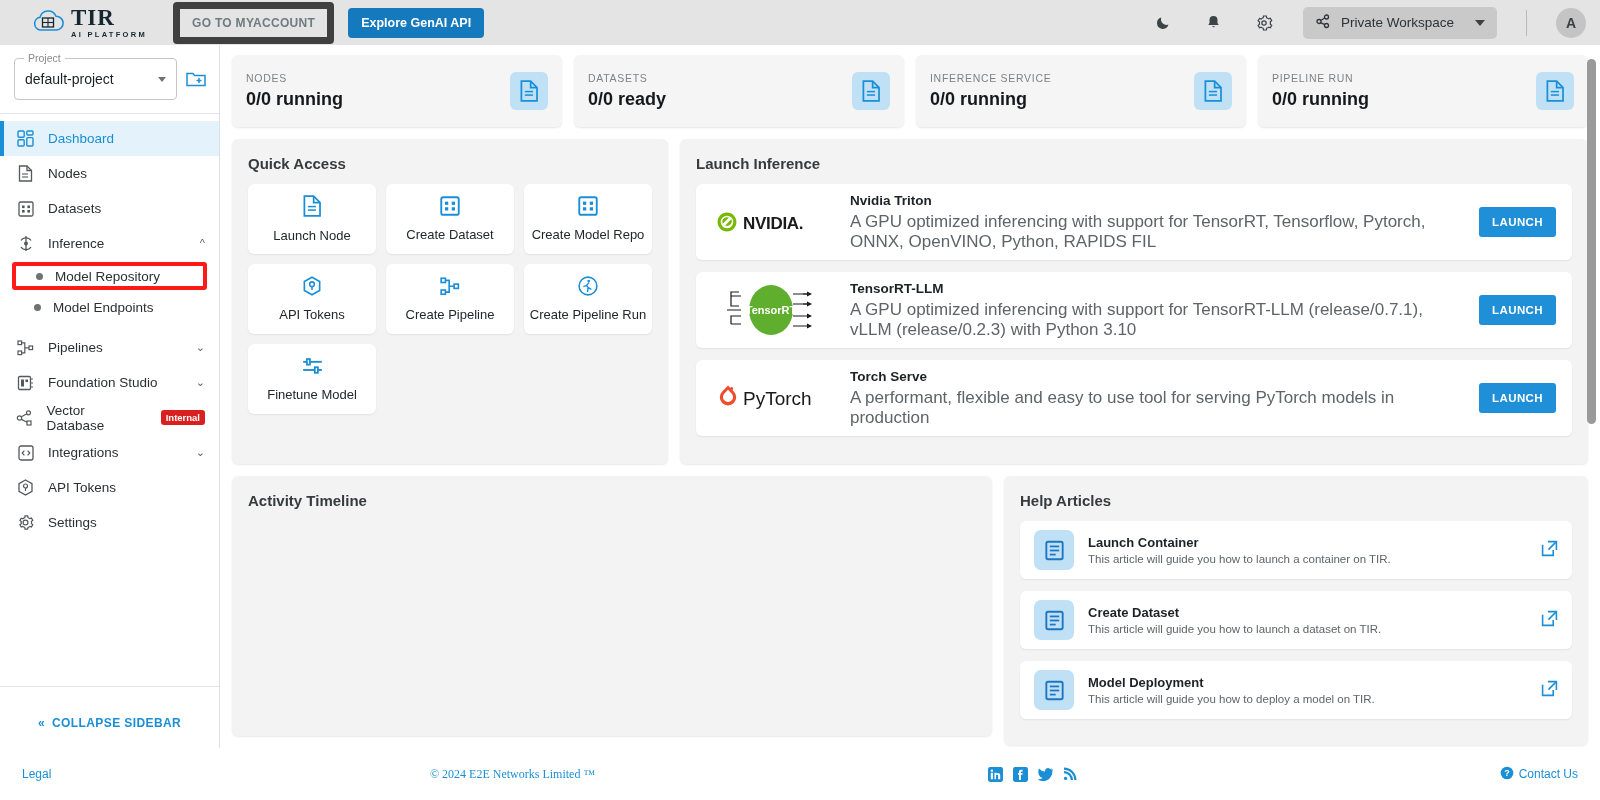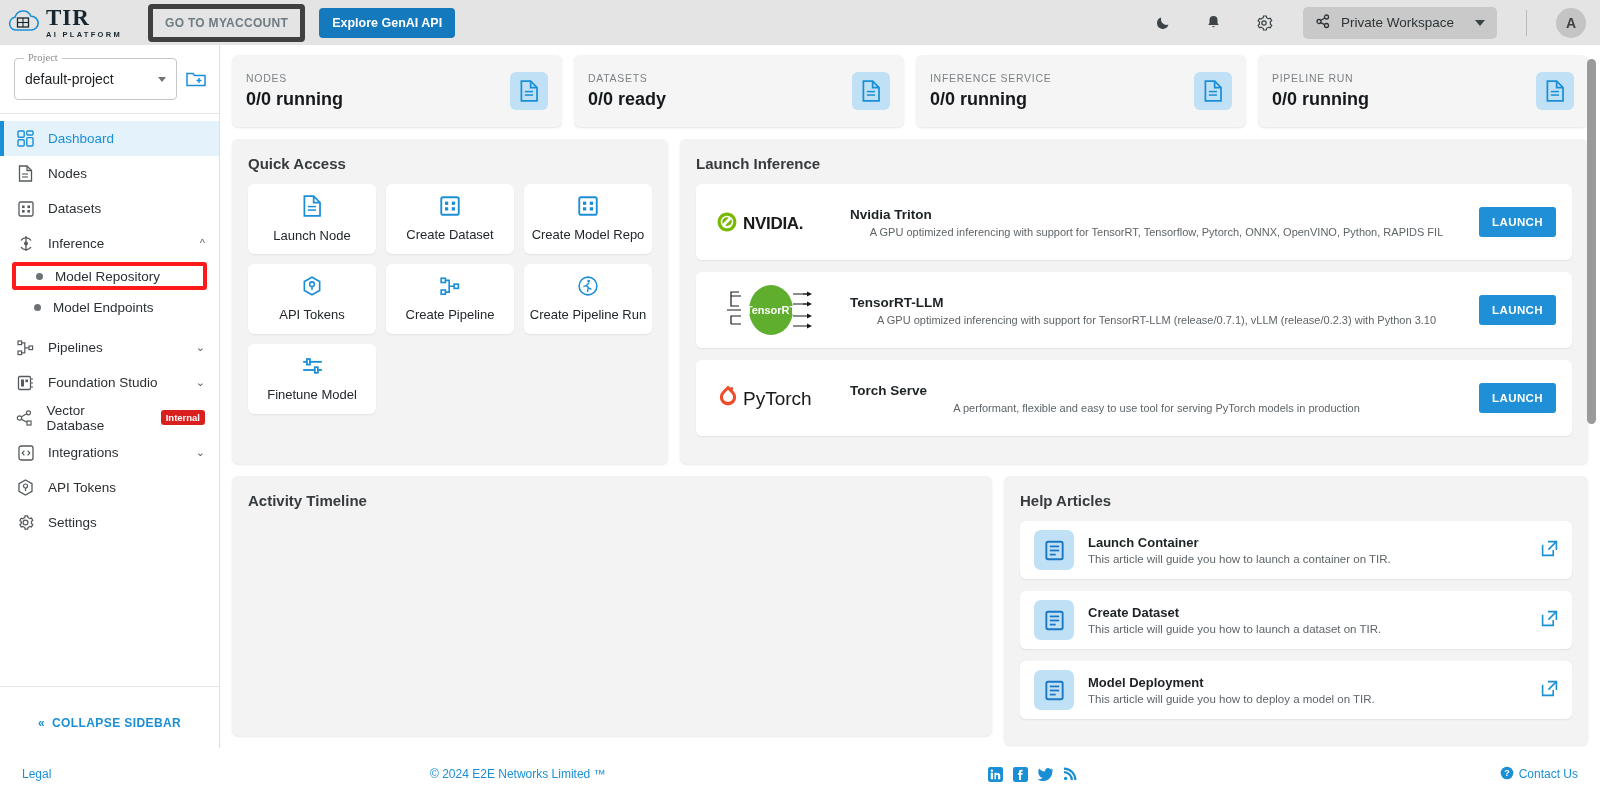--- a/index.html
+++ b/index.html
@@ -9,31 +9,31 @@
     background: #e9e9e9;
     overflow: hidden;
   }
   .app { width: 1600px; height: 800px; display: flex; flex-direction: column; position: relative; }
 
   
   .header {
     height: 45px; min-height: 45px;
     background: #e4e4e4;
     display: flex; align-items: center;
-    padding: 0 14px 0 6px;
+    padding: 0 14px 0 31px;
     position: relative; z-index: 5;
   }
   .logo-wrap { display: flex; align-items: flex-start; gap: 6px; }
   .logo-cloud { position: relative; width: 34px; height: 28px; margin-top: 1px; }
   .logo-text { display: flex; flex-direction: column; line-height: 1; }
   .logo-tir { font-family: "Liberation Serif", serif; font-size: 23px; font-weight: 700; color: #16272f; letter-spacing: 1px; }
   .logo-sub { font-size: 7.5px; font-weight: 700; color: #16272f; letter-spacing: 2.3px; margin-top: 2px; }
   .btn-outline {
     margin-left: 26px;
-    border: 5px solid #404040; border-radius: 4px;
+    border: 7px solid #404040; border-radius: 4px;
     background: transparent; color: #6f7b82;
     font-size: 12px; font-weight: 600; letter-spacing: .3px;
     padding: 7px 12px; cursor: pointer;
     font-family: "Liberation Sans", sans-serif;
   }
   .btn-primary {
     margin-left: 14px;
     border: none; border-radius: 4px;
     background: #1579bd; color: #fff;
     font-size: 12.5px; font-weight: 700;
@@ -74,21 +74,21 @@
   .proj-area { padding: 13px 12px 13px 14px; display: flex; align-items: center; gap: 8px; }
   .proj-box {
     position: relative; flex: 1;
     border: 1px solid #c6c6c6; border-radius: 4px;
     height: 42px; display: flex; align-items: center; padding: 0 10px;
     cursor: pointer;
   }
   .proj-label {
     position: absolute; top: -7px; left: 9px;
     background: #fff; padding: 0 4px;
-    font-size: 10.5px; color: #8a8a8a; font-family: Liberation Serif, serif;
+    font-size: 10.5px; color: #8a8a8a;
   }
   .proj-value { font-size: 14px; color: #1d2124; }
   .proj-caret { margin-left: auto; border-left: 4.5px solid transparent; border-right: 4.5px solid transparent; border-top: 5.5px solid #6f7377; }
   .proj-add { cursor: pointer; display: flex; align-items: center; }
   .nav-sep { height: 1px; background: #e5e5e5; }
   .nav { flex: 1; padding-top: 7px; overflow: hidden; }
   .nav-item {
     display: flex; align-items: center; gap: 13px;
     height: 35px; padding: 0 14px 0 16px;
     font-size: 13.5px; color: #2b3033; cursor: pointer;
@@ -171,21 +171,21 @@
   .inf-row {
     background: #fff; border-radius: 6px;
     margin: 0 16px 12px; padding: 14px 16px;
     display: flex; align-items: center; gap: 16px;
     box-shadow: 0 1px 2px rgba(0,0,0,.07);
     height: 76px;
   }
   .inf-logo { width: 122px; min-width: 122px; display: flex; align-items: center; justify-content: center; }
   .inf-txt { flex: 1; min-width: 0; }
   .inf-name { font-size: 13.5px; font-weight: 700; color: #1d2225; margin-bottom: 4px; }
-  .inf-desc { font-size: 11px; color: #5e6468; text-align: center; }
+  .inf-desc { font-size: 17px; color: #5e6468; }
   .btn-launch {
     border: none; border-radius: 3px;
     background: #1f8fd8; color: #fff;
     font-size: 11.5px; font-weight: 600; letter-spacing: .4px;
     padding: 9px 13px; cursor: pointer; white-space: nowrap;
     font-family: "Liberation Sans", sans-serif;
   }
 
   .bottom { display: flex; gap: 12px; margin-top: 12px; }
   .timeline { width: 760px; min-width: 760px; height: 260px; }
@@ -214,21 +214,21 @@
 
   
   .footer {
     height: 52px; min-height: 52px;
     background: #ffffff;
     display: flex; align-items: center;
     padding: 0 22px; position: relative;
     font-size: 12px;
   }
   .f-legal { color: #1b8fd6; cursor: pointer; }
-  .f-copy { position: absolute; left: 430px; color: #1b8fd6; }
+  .f-copy { position: absolute; left: 430px; color: #1b8fd6; font-family: Liberation Serif, serif; }
   .f-social { position: absolute; left: 988px; display: flex; gap: 10px; align-items: center; }
   .f-social span { cursor: pointer; display: flex; }
   .f-contact { margin-left: auto; color: #1b8fd6; display: flex; align-items: center; gap: 5px; cursor: pointer; }
 </style>
 </head>
 <body>
 
 <div class="app">
 
   <div class="header">

